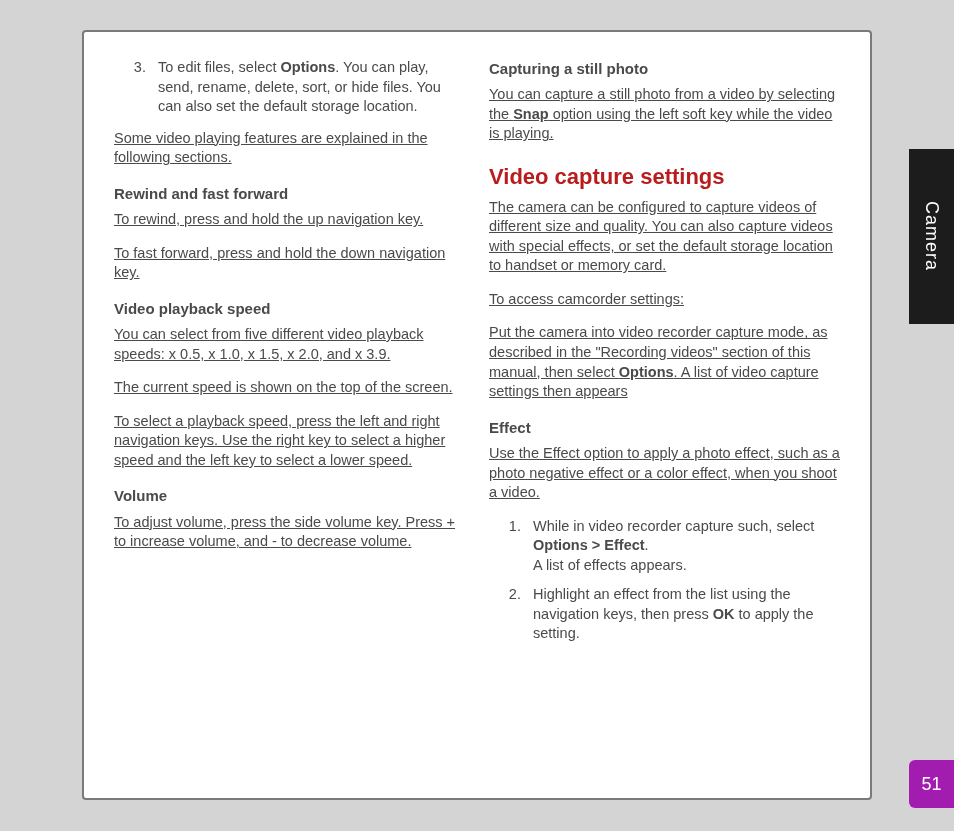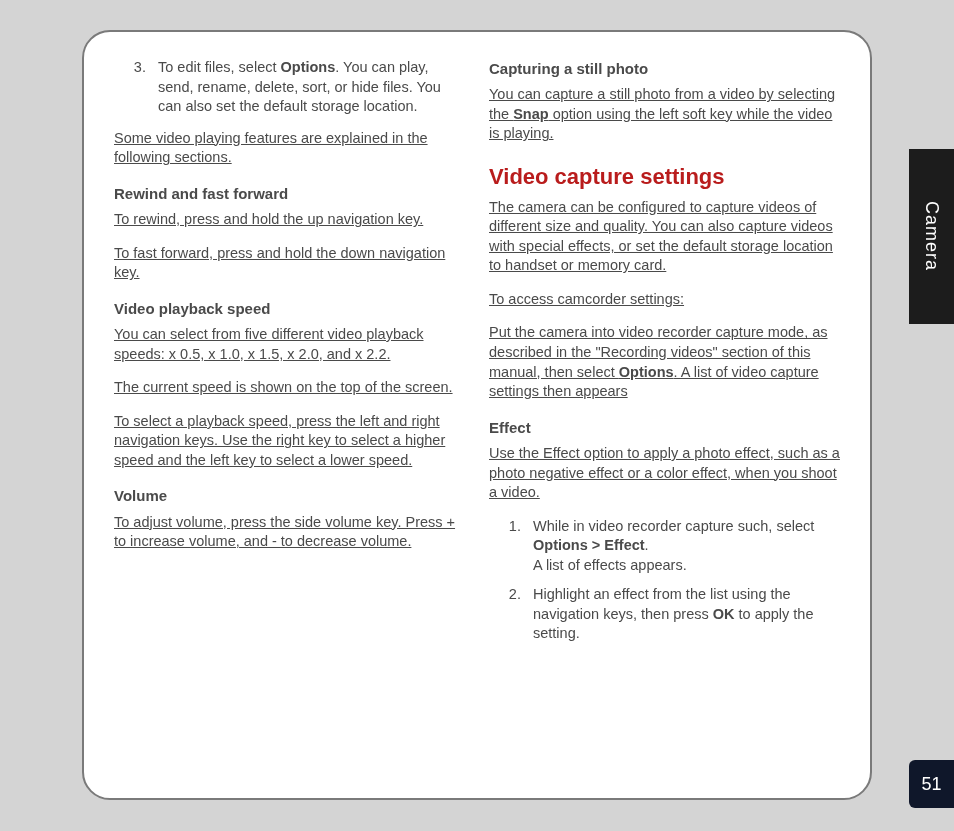--- a/index.html
+++ b/index.html
@@ -13,21 +13,21 @@
     overflow: hidden;
   }
   .page-frame {
     position: absolute;
     left: 82px;
     top: 30px;
     width: 790px;
     height: 770px;
     background: #ffffff;
     border: 2px solid #7a7a7a;
-    border-radius: 28px;
+    border-radius: 4px;
     box-sizing: border-box;
     padding: 26px 30px 30px 30px;
   }
   .columns {
     display: flex;
     gap: 24px;
   }
   .col {
     width: 50%;
     font-size: 14.5px;
@@ -72,21 +72,21 @@
     justify-content: center;
     writing-mode: vertical-rl;
     text-orientation: mixed;
   }
   .page-num {
     position: absolute;
     right: 0;
     bottom: 23px;
     width: 45px;
     height: 48px;
-    background: #0f172a;
+    background: #a21caf;
     color: #ffffff;
     font-size: 18px;
     display: flex;
     align-items: center;
     justify-content: center;
     border-radius: 6px 0 0 6px;
   }
   .first-list {
     margin-top: 0;
   }
@@ -108,21 +108,21 @@
           <span>To edit files, select </span><span class="bold">Options</span><span>. You can play, send, rename, delete, sort, or hide files. You can also set the default storage location.</span>
         </li>
       </ol>
       <p>Some video playing features are explained in the following sections.</p>
 
       <div class="sub-h">Rewind and fast forward</div>
       <p>To rewind, press and hold the up navigation key.</p>
       <p>To fast forward, press and hold the down navigation key.</p>
 
       <div class="sub-h">Video playback speed</div>
-      <p>You can select from five different video playback speeds: x 0.5, x 1.0, x 1.5, x 2.0, and x 2.2.</p>
+      <p>You can select from five different video playback speeds: x 0.5, x 1.0, x 1.5, x 2.0, and x 3.9.</p>
       <p>The current speed is shown on the top of the screen.</p>
       <p>To select a playback speed, press the left and right navigation keys. Use the right key to select a higher speed and the left key to select a lower speed.</p>
 
       <div class="sub-h">Volume</div>
       <p>To adjust volume, press the side volume key. Press + to increase volume, and - to decrease volume.</p>
     </div>
 
     <div class="col">
       <div class="sub-h" style="margin-top:1px">Capturing a still photo</div>
       <p>

